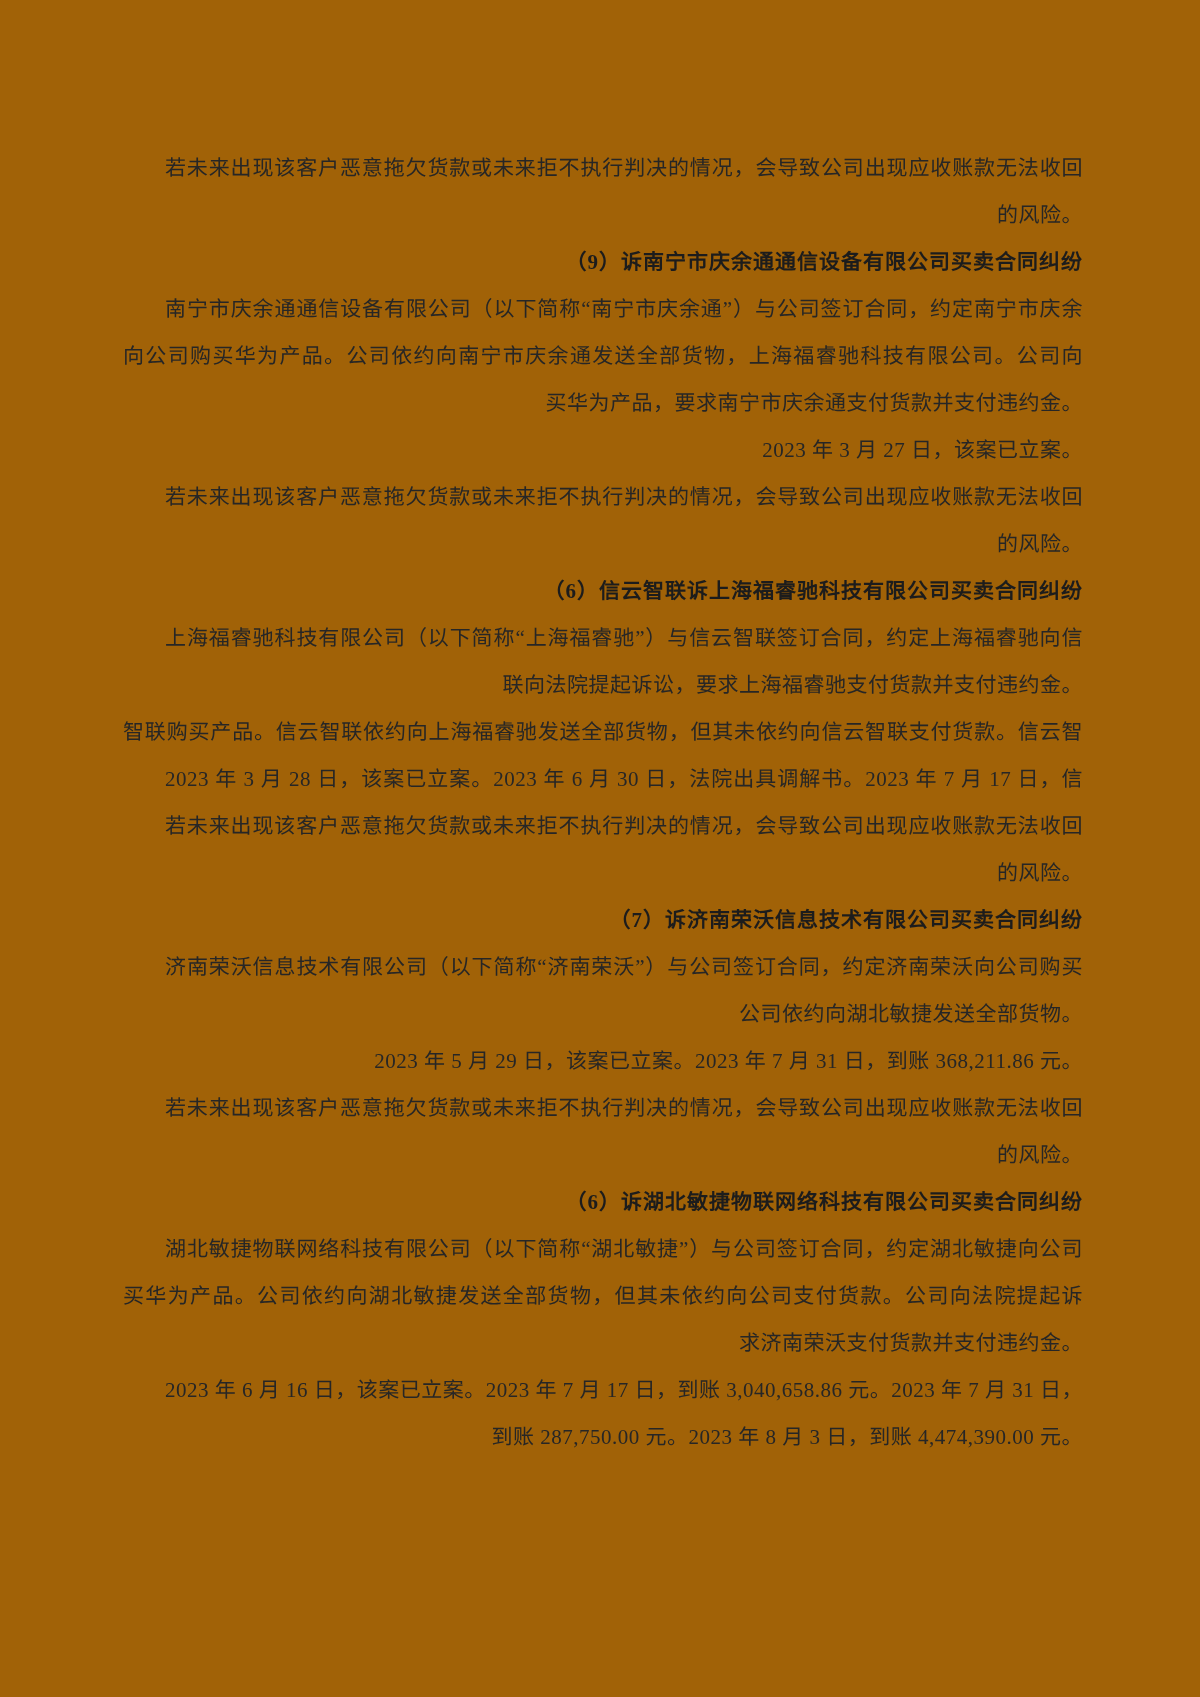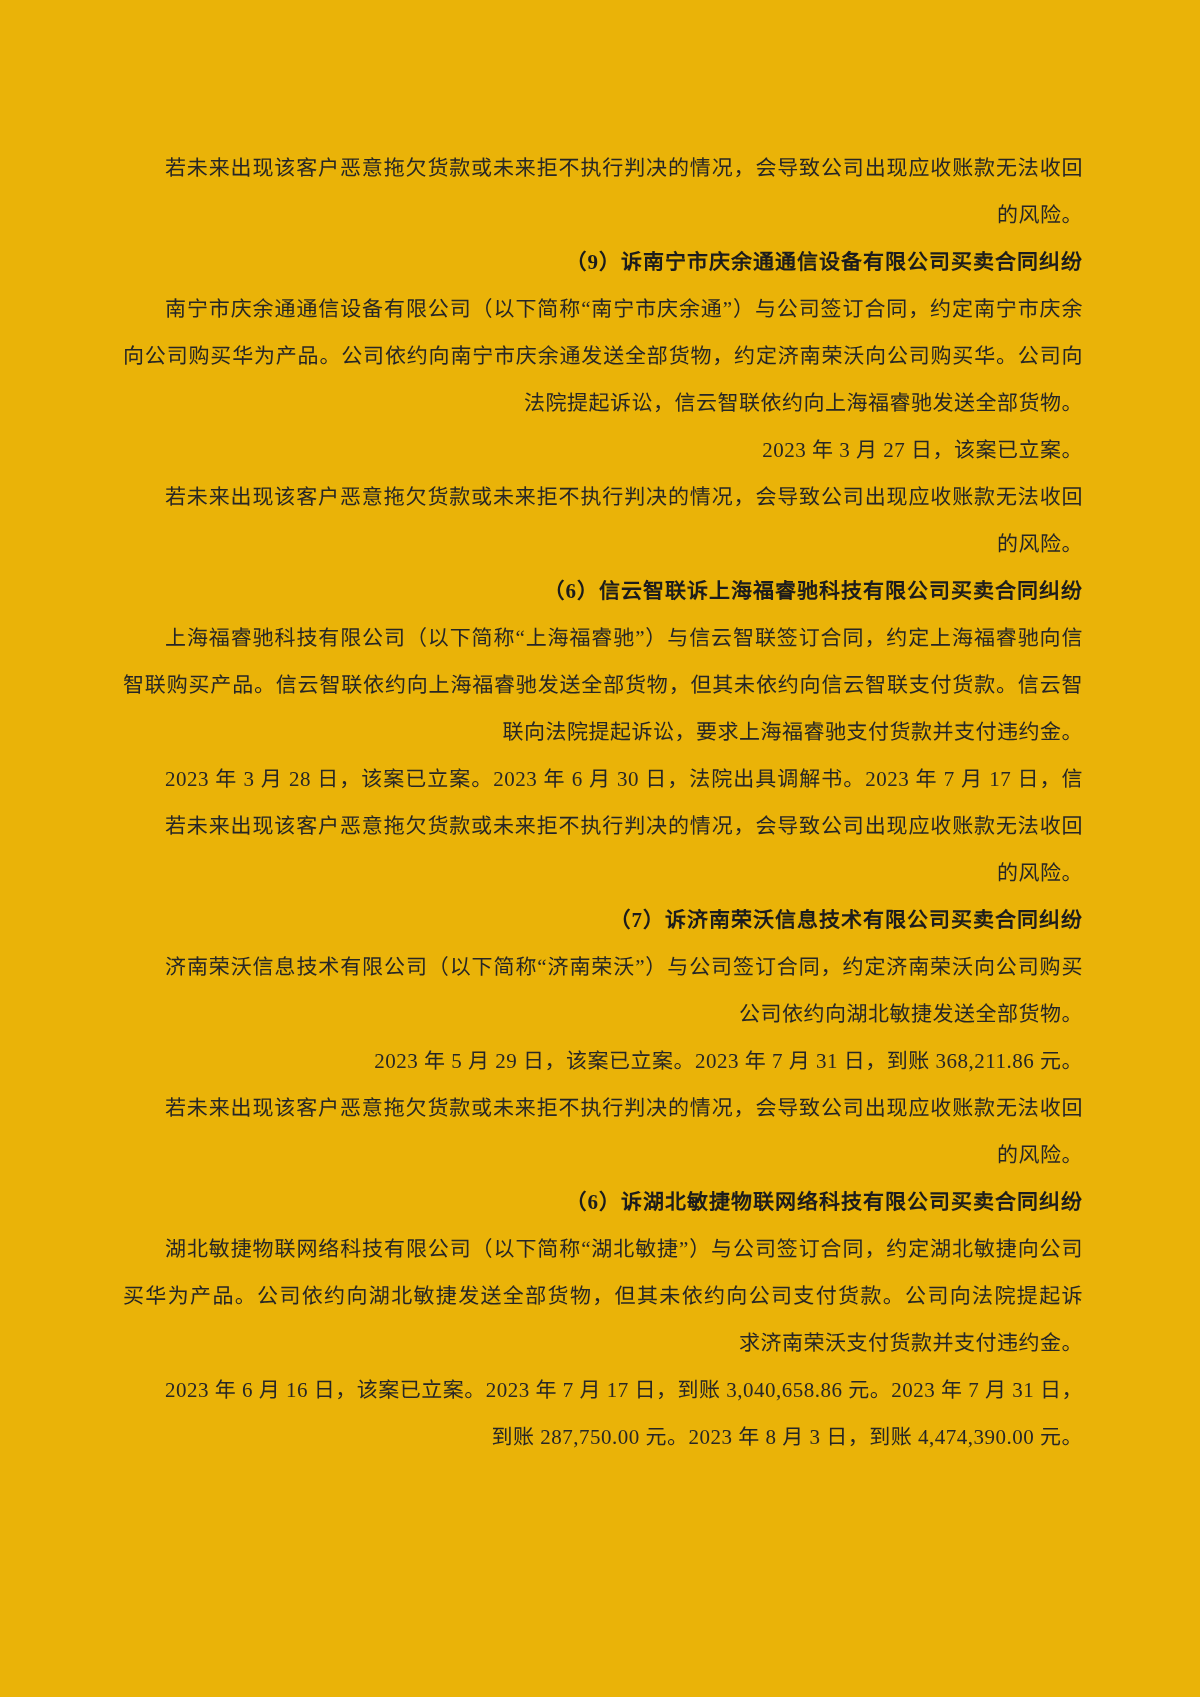--- a/index.html
+++ b/index.html
@@ -5,21 +5,21 @@
   html, body {
     margin: 0;
     padding: 0;
     background: #f5f5f4;
   }
   .page {
     position: relative;
     width: 1200px;
     height: 1697px;
     margin: 0 auto;
-    background: #eab308;
+    background: #a16207;
     overflow: hidden;
     font-family: "Liberation Serif", "DejaVu Serif", serif;
     color: #262626;
   }
   .content {
     position: absolute;
     left: 123px;
     top: 145px;
     width: 960px;
   }
@@ -55,37 +55,37 @@
   <div class="content" id="document-body">
       <div class="block paragraph">
         <div class="line indent fill">若未来出现该客户恶意拖欠货款或未来拒不执行判决的情况，会导致公司出现应收账款无法收回</div>
         <div class="line">的风险。</div>
       </div>
       <div class="block heading">
         <div class="line indent">（9）诉南宁市庆余通通信设备有限公司买卖合同纠纷</div>
       </div>
       <div class="block paragraph">
         <div class="line indent fill">南宁市庆余通通信设备有限公司（以下简称“南宁市庆余通”）与公司签订合同，约定南宁市庆余通</div>
-        <div class="line fill">向公司购买华为产品。公司依约向南宁市庆余通发送全部货物，约定济南荣沃向公司购买华。公司向</div>
-        <div class="line">法院提起诉讼，信云智联依约向上海福睿驰发送全部货物。</div>
+        <div class="line fill">向公司购买华为产品。公司依约向南宁市庆余通发送全部货物，上海福睿驰科技有限公司。公司向</div>
+        <div class="line">买华为产品，要求南宁市庆余通支付货款并支付违约金。</div>
       </div>
       <div class="block paragraph">
         <div class="line indent">2023 年 3 月 27 日，该案已立案。</div>
       </div>
       <div class="block paragraph">
         <div class="line indent fill">若未来出现该客户恶意拖欠货款或未来拒不执行判决的情况，会导致公司出现应收账款无法收回</div>
         <div class="line">的风险。</div>
       </div>
       <div class="block heading">
         <div class="line indent">（6）信云智联诉上海福睿驰科技有限公司买卖合同纠纷</div>
       </div>
       <div class="block paragraph">
         <div class="line indent fill">上海福睿驰科技有限公司（以下简称“上海福睿驰”）与信云智联签订合同，约定上海福睿驰向信云</div>
+        <div class="line">联向法院提起诉讼，要求上海福睿驰支付货款并支付违约金。</div>
         <div class="line fill">智联购买产品。信云智联依约向上海福睿驰发送全部货物，但其未依约向信云智联支付货款。信云智</div>
-        <div class="line">联向法院提起诉讼，要求上海福睿驰支付货款并支付违约金。</div>
       </div>
       <div class="block paragraph">
         <div class="line indent fill">2023 年 3 月 28 日，该案已立案。2023 年 6 月 30 日，法院出具调解书。2023 年 7 月 17 日，信云</div>
       </div>
       <div class="block paragraph">
         <div class="line indent fill">若未来出现该客户恶意拖欠货款或未来拒不执行判决的情况，会导致公司出现应收账款无法收回</div>
         <div class="line">的风险。</div>
       </div>
       <div class="block heading">
         <div class="line indent">（7）诉济南荣沃信息技术有限公司买卖合同纠纷</div>

